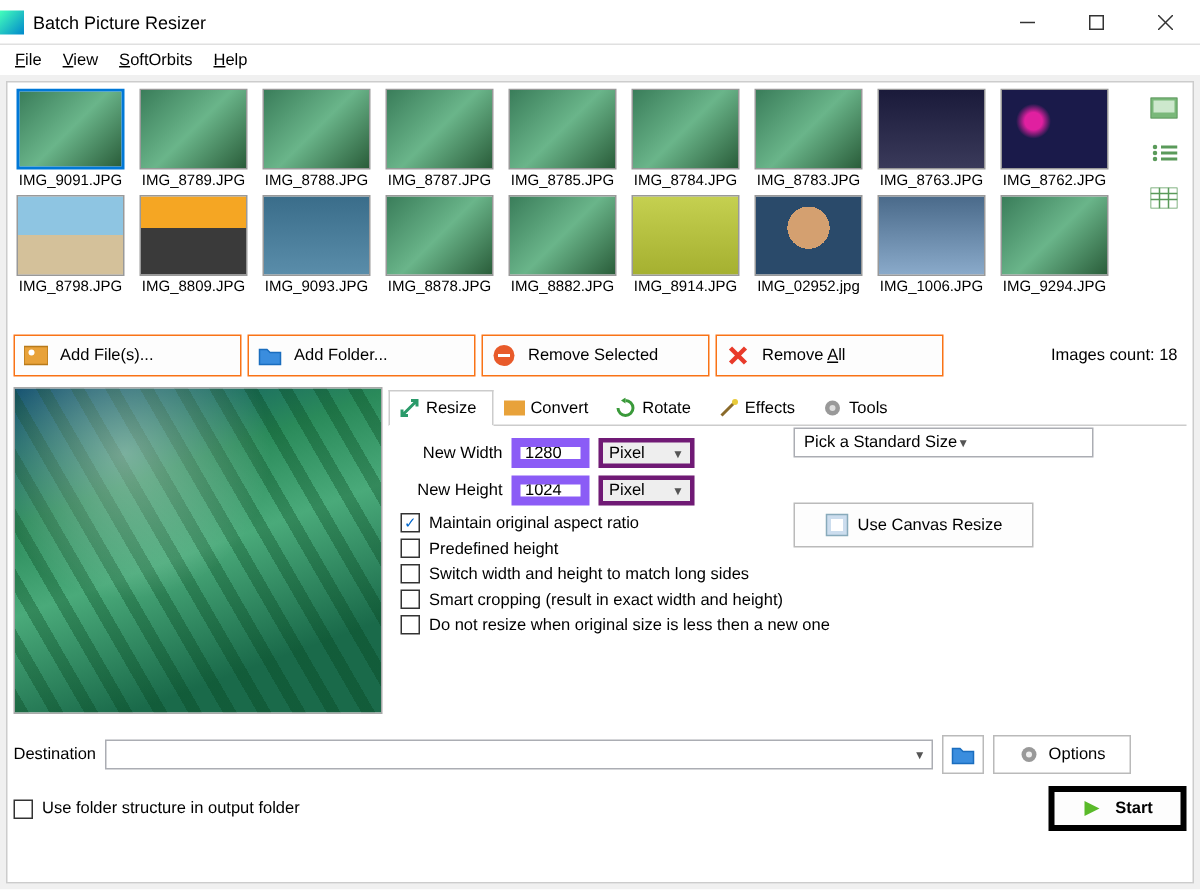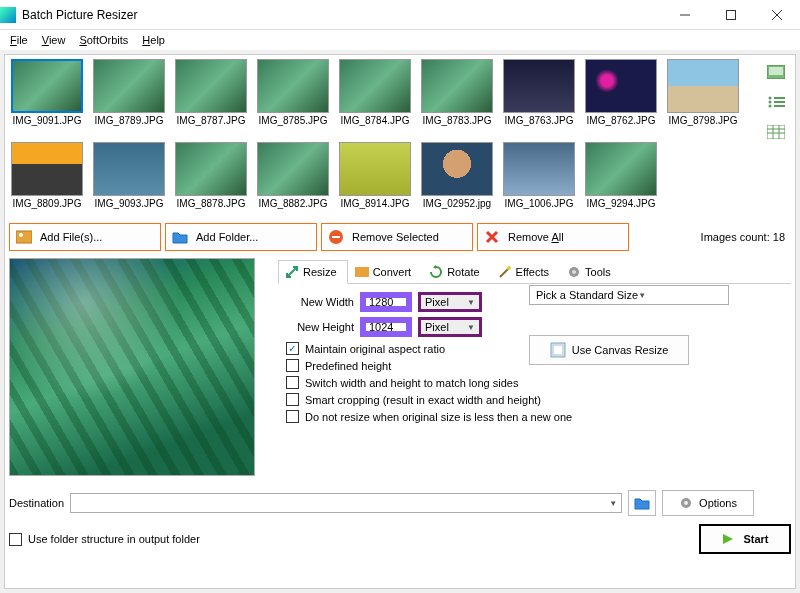--- a/index.html
+++ b/index.html
@@ -10,39 +10,39 @@
 .winbtns { display: flex; }
 .winbtn { width: 46px; height: 30px; display: flex; align-items: center; justify-content: center; color: #333; }
 .menubar { height: 20px; display: flex; align-items: center; padding-left: 4px; gap: 2px; }
 .menuitem { padding: 2px 6px; }
 .menuitem u { text-decoration: underline; }
 .content-area { position: relative; height: 543px; background: #f0f0f0; padding: 4px; }
 .inner { background: #fff; border: 1px solid #ccc; width: 100%; height: 100%; position: relative; padding: 4px; }
 .side-icons { position: absolute; right: 6px; top: 6px; width: 26px; display: flex; flex-direction: column; gap: 8px; align-items: center; }
 .side-btn { width: 22px; height: 22px; display: flex; align-items: center; justify-content: center; }
 .thumbs-wrap { width: 740px; height: 155px; overflow: hidden; }
-.thumbs { display: flex; flex-wrap: wrap; gap: 16px 6px; }
+.thumbs { display: flex; flex-wrap: wrap; gap: 4px 6px; }
 .thumb { width: 76px; text-align: center; }
 .thumb-img { width: 72px; height: 54px; background: linear-gradient(135deg,#3a7d5a,#6ab58a,#2a5d3a); border: 1px solid #999; margin: 0 auto 2px; }
 .thumb.selected .thumb-img { border: 2px solid #0078d7; }
 .thumb-img.beach { background: linear-gradient(#8ec5e2 50%, #d4c19a 50%); }
 .thumb-img.sunset { background: linear-gradient(#f5a623 40%, #3a3a3a 40%); }
 .thumb-img.water { background: linear-gradient(#3a6d8a,#5a8daa); }
 .thumb-img.city { background: linear-gradient(#4a6a8a,#8aaaca); }
 .thumb-img.dark { background: linear-gradient(#1a1a3a,#3a3a5a); }
 .thumb-img.yellow { background: linear-gradient(#c5d050,#a5b030); }
 .thumb-img.face { background: radial-gradient(circle at 50% 40%, #d4a070 30%, #2a4a6a 30%); }
 .thumb-img.night { background: radial-gradient(circle at 30% 40%, #e020a0 10%, #1a1a4a 20%); }
 .thumb-label { font-size: 10px; white-space: nowrap; overflow: hidden; text-overflow: ellipsis; }
 .toolbar-row { display: flex; gap: 4px; margin-top: 8px; align-items: center; height: 30px; }
 .tbtn { height: 28px; border: 1px solid #f97316; background: #fdfdfd; display: flex; align-items: center; justify-content: center; gap: 8px; padding: 0 12px; }
 .tbtn.w { width: 152px; justify-content: flex-start; padding-left: 6px; }
 .tbtn .ico { width: 16px; height: 16px; flex-shrink: 0; }
 .count-label { margin-left: auto; margin-right: 6px; }
-.midrow { display: flex; gap: 23px; margin-top: 6px; height: 230px; }
+.midrow { display: flex; gap: 4px; margin-top: 6px; height: 230px; }
 .preview { width: 246px; height: 218px; background: linear-gradient(160deg,#0a4a6a 0%, #2a8a5a 30%, #4aaa7a 50%, #1a6a4a 80%); border: 1px solid #aaa; position: relative; overflow: hidden; }
 .preview::after { content:""; position:absolute; inset:0; background: radial-gradient(circle at 30% 20%, rgba(255,255,255,0.4) 0%, transparent 40%), repeating-linear-gradient(60deg, rgba(0,60,20,0.3) 0 8px, transparent 8px 20px); }
 .settings { flex: 1; }
 .tabs { display: flex; border-bottom: 1px solid #ccc; height: 26px; align-items: flex-end; }
 .tab { padding: 4px 10px 4px 6px; display: flex; align-items: center; gap: 4px; border: 1px solid transparent; border-bottom: none; }
 .tab.active { border: 1px solid #ccc; border-bottom: 1px solid #fff; background: #fff; margin-bottom: -1px; }
 .tab-ico { width: 14px; height: 14px; }
 .form-area { padding: 8px 4px; }
 .form-row { display: flex; align-items: center; gap: 6px; margin-bottom: 5px; }
 .form-label { width: 72px; text-align: right; }
@@ -50,21 +50,21 @@
 .sel { width: 64px; height: 20px; border: 3px solid #701a75; background: #eee; display: flex; align-items: center; justify-content: space-between; padding: 0 4px; }
 .std-size { position: absolute; left: 524px; top: 230px; width: 200px; height: 20px; border: 1px solid #abadb3; display: flex; align-items: center; padding: 0 6px; background: #fff; }
 .canvas-btn { position: absolute; left: 524px; top: 280px; width: 160px; height: 30px; border: 1px solid #bababa; display: flex; align-items: center; justify-content: center; gap: 6px; background: #fdfdfd; }
 .chk-row { display: flex; align-items: center; gap: 6px; margin: 4px 0 4px 4px; }
 .chk { width: 13px; height: 13px; border: 1px solid #333; display: flex; align-items: center; justify-content: center; font-size: 10px; color: #0066cc; }
 .dest-row { display: flex; align-items: center; gap: 6px; margin-top: 2px; }
 .dest-input { flex: 1; height: 20px; border: 1px solid #abadb3; background: #fff; display: flex; align-items: center; justify-content: flex-end; padding-right: 4px; max-width: 552px; }
 .folder-btn { width: 28px; height: 26px; border: 1px solid #bababa; display: flex; align-items: center; justify-content: center; }
 .opt-btn { width: 92px; height: 26px; border: 1px solid #bababa; display: flex; align-items: center; justify-content: center; gap: 6px; }
 .bottom-row { display: flex; align-items: center; justify-content: space-between; margin-top: 8px; text-align: right; }
-.start-btn { width: 92px; height: 30px; border: 2px solid #000000; background: #fdfdfd; display: flex; align-items: center; justify-content: center; gap: 8px; font-weight: bold; }
+.start-btn { width: 92px; height: 30px; border: 4px solid #000000; background: #fdfdfd; display: flex; align-items: center; justify-content: center; gap: 8px; font-weight: bold; }
 svg { display: block; }
 .chev { font-size: 8px; color: #555; }
 </style>
 </head>
 <body>
 
 <div class="titlebar">
   <div class="titlebar-icon"></div>
   <div class="titlebar-text">Batch Picture Resizer</div>
   <div class="winbtns">
@@ -130,20 +130,24 @@
           <div class="thumb selected">
             <div class="thumb-img "></div>
             <div class="thumb-label">IMG_9091.JPG</div>
           </div>
           <div class="thumb">
             <div class="thumb-img "></div>
             <div class="thumb-label">IMG_8789.JPG</div>
           </div>
           <div class="thumb">
             <div class="thumb-img "></div>
+            <div class="thumb-label">IMG_8788.JPG</div>
+          </div>
+          <div class="thumb">
+            <div class="thumb-img "></div>
             <div class="thumb-label">IMG_8787.JPG</div>
           </div>
           <div class="thumb">
             <div class="thumb-img "></div>
             <div class="thumb-label">IMG_8785.JPG</div>
           </div>
           <div class="thumb">
             <div class="thumb-img "></div>
             <div class="thumb-label">IMG_8784.JPG</div>
           </div>

